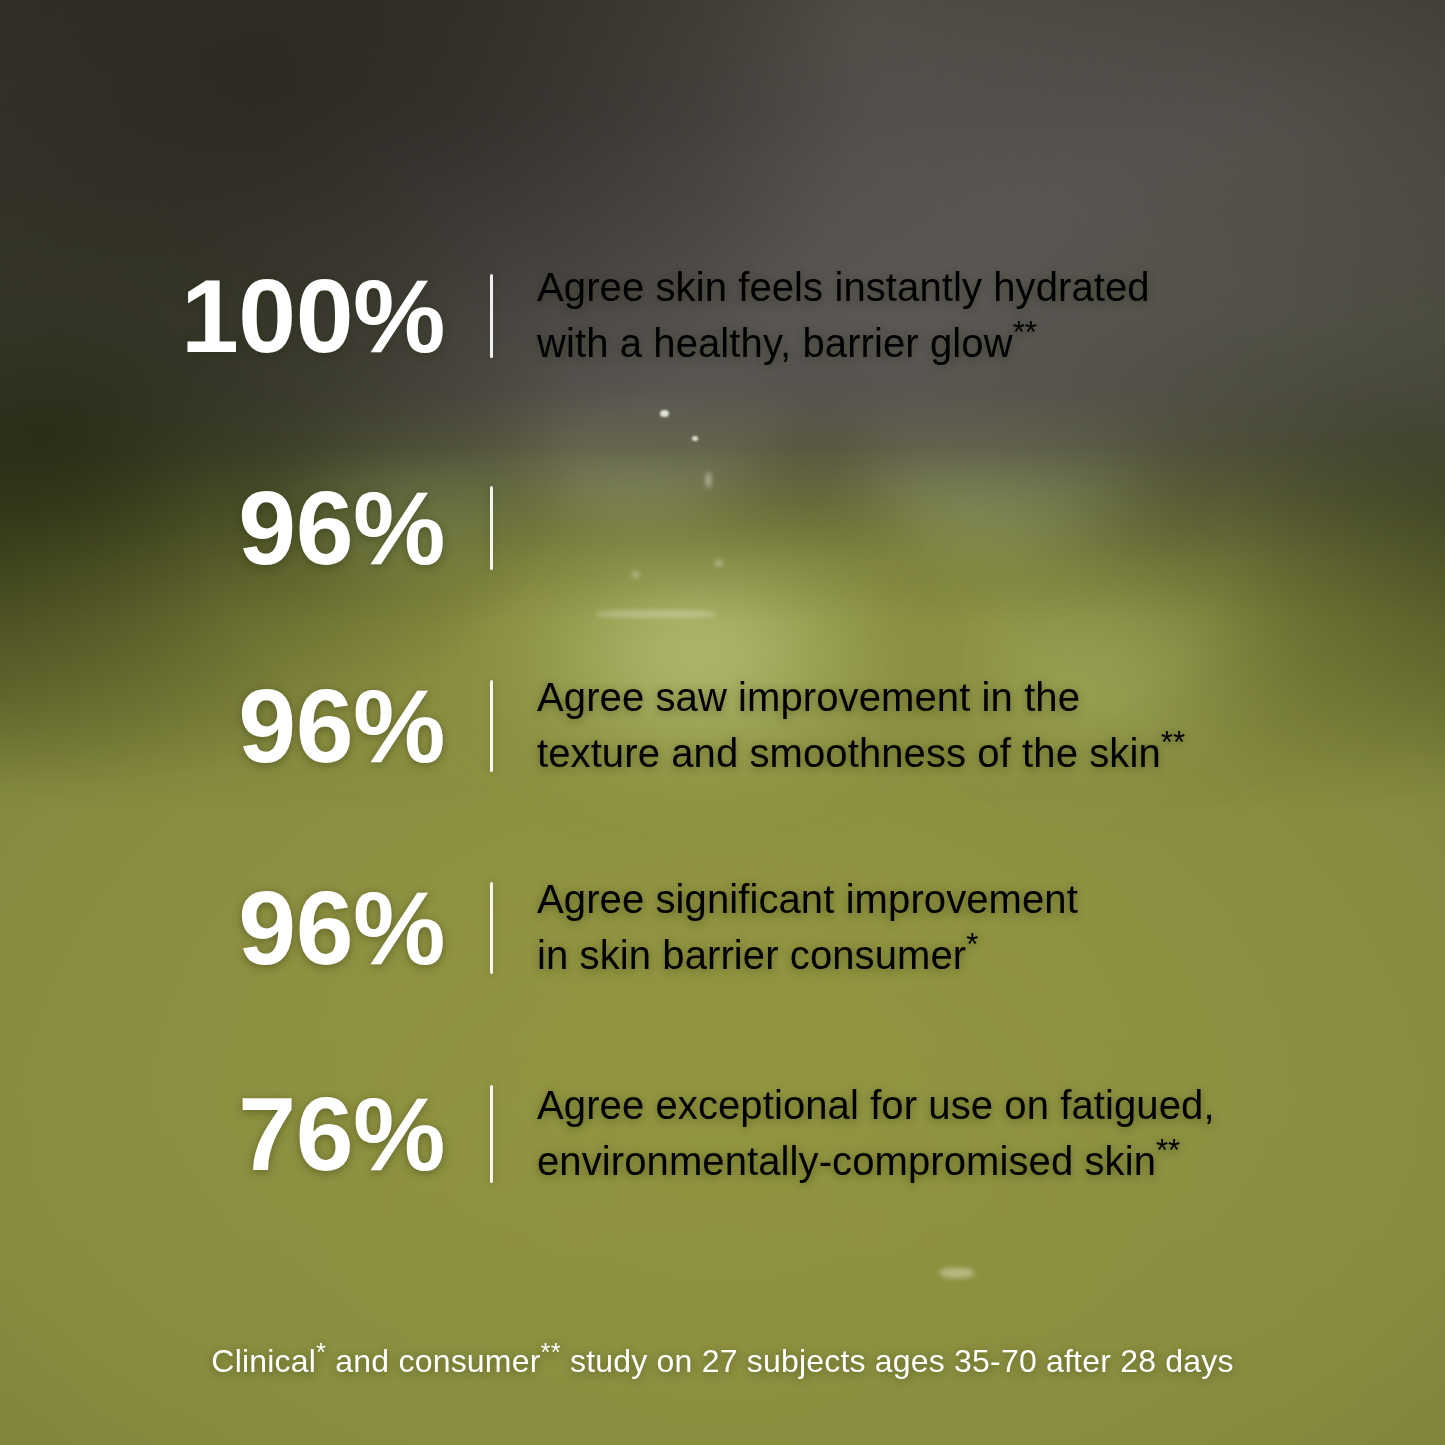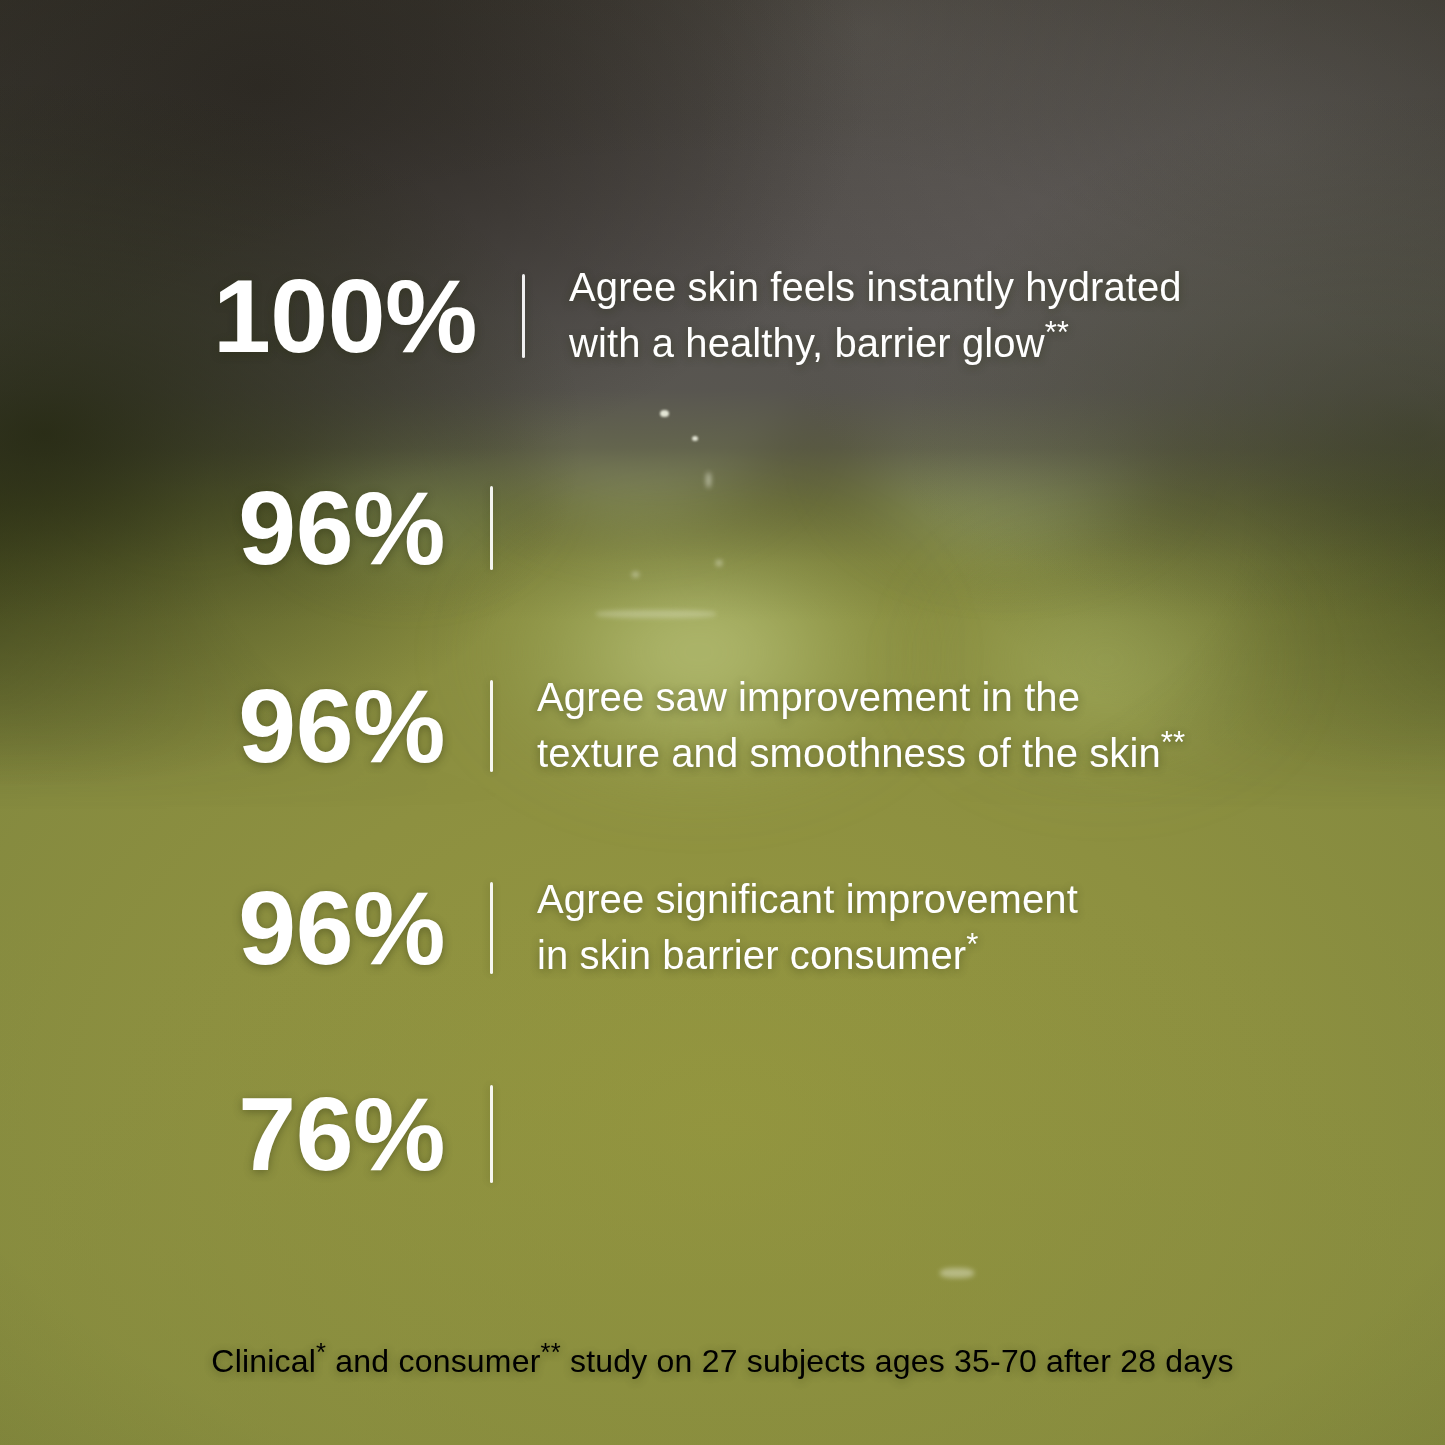--- a/index.html
+++ b/index.html
@@ -127,48 +127,48 @@
     width:3px;
     margin-left:45px;
     background:#ffffff;
     opacity:.92;
     border-radius:2px;
     box-shadow:0 0 8px rgba(40,46,14,0.30);
   }
   .stat-text{
     flex:1 1 auto;
     margin-left:44px;
-    color:#ffffff;
+    color:#000000;
     font-size:40px;
     line-height:1.28;
     font-weight:400;
     letter-spacing:.1px;
     text-shadow:0 2px 9px rgba(40,46,14,0.45);
     max-width:800px;
   }
   .stat-text .sup{font-size:.78em;vertical-align:.46em;letter-spacing:0;}
 
   
-  #stat-row-0{top:262px;height:108px;padding-left:32px;}
+  #stat-row-0{top:262px;height:108px;}
   #stat-row-0 .stat-div{height:84px;}
   #stat-row-1{top:474px;height:108px;}
   #stat-row-1 .stat-div{height:84px;}
   #stat-row-2{top:672px;height:108px;}
   #stat-row-2 .stat-div{height:92px;}
   #stat-row-3{top:874px;height:108px;}
   #stat-row-3 .stat-div{height:92px;}
   #stat-row-4{top:1080px;height:108px;}
   #stat-row-4 .stat-div{height:98px;}
 
   #footnote{
     position:absolute;
     left:0;right:0;
     top:1338px;
     text-align:center;
-    color:#000000;
+    color:#ffffff;
     font-size:32px;
     letter-spacing:.2px;
     font-weight:400;
     text-shadow:0 2px 8px rgba(40,46,14,0.45);
   }
   #footnote .sup{font-size:.8em;vertical-align:.44em;}
 </style>
 </head>
 <body>
 
@@ -218,18 +218,19 @@
 
     <div class="stat-row" id="stat-row-3">
       <div class="stat-pct">96%</div>
       <div class="stat-div"></div>
       <div class="stat-text"><span>Agree significant improvement</span><br><span>in skin barrier consumer</span><span class="sup">*</span></div>
     </div>
 
     <div class="stat-row" id="stat-row-4">
       <div class="stat-pct">76%</div>
       <div class="stat-div"></div>
+      <div class="stat-text"><span>Agree exceptional for use on fatigued,</span><br><span>environmentally-compromised skin</span><span class="sup">**</span></div>
     </div>
 
     <div id="footnote"><span>Clinical</span><span class="sup">*</span><span> and consumer</span><span class="sup">**</span><span> study on 27 subjects ages 35-70 after 28 days</span></div>
 
   </div>
 </div>
 
 </body></html>

